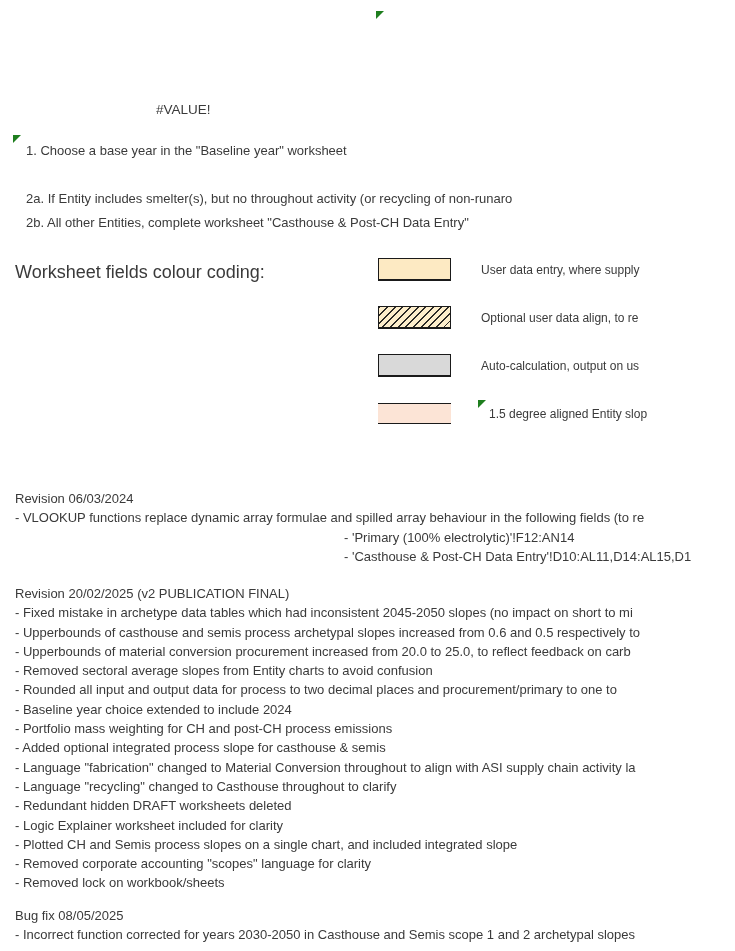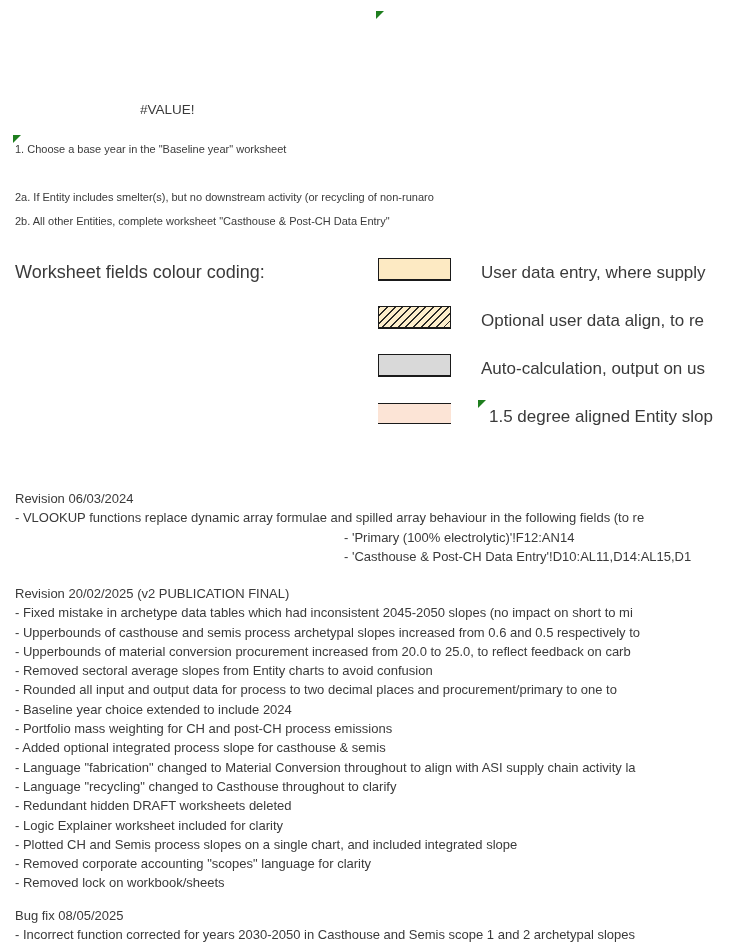--- a/index.html
+++ b/index.html
@@ -7,34 +7,34 @@
     width:735px;height:951px;position:relative;overflow:hidden;
     background:#ffffff;
     font-family:"Liberation Sans", sans-serif;
     color:#3a3a3a;
   }
   .abs{position:absolute;white-space:nowrap;}
   .cmark{
     position:absolute;width:8px;height:8px;background:#1e7e1e;
     clip-path:polygon(0 0,100% 0,0 100%);
   }
-  .cell-error{left:140px;top:102px;font-size:13.5px;}
-  .instr{left:15px;font-size:11px;}
+  .cell-error{left:156px;top:102px;font-size:13.5px;}
+  .instr{left:26px;font-size:13px;}
   .i1{top:143px;}
   .i2a{top:191px;}
   .i2b{top:215px;}
   .legend-label{left:15px;top:262px;font-size:18px;}
   .swatch{position:absolute;left:378px;width:73px;height:23px;border:1px solid #1a1a1a;box-sizing:border-box;}
   .sw1{top:258px;background:#fdeac3;border-bottom-width:2px;}
   .sw2{top:306px;border-bottom-width:2px;
        background-color:#fdeecb;
        background-image:repeating-linear-gradient(135deg,rgba(20,20,20,.9) 0 1.4px,transparent 1.4px 5.4px);}
   .sw3{top:354px;background:#d9d9d9;border-bottom-width:2px;}
   .sw4{top:403px;height:21px;background:#fce4d6;border-left:none;border-right:none;}
-  .legend-text{left:481px;font-size:17px;}
+  .legend-text{left:481px;font-size:12px;}
   .lt1{top:263px;}
   .lt2{top:311px;}
   .lt3{top:359px;}
   .lt4{top:407px;left:489px;text-align:center;}
   .revblock{position:absolute;left:15px;width:1400px;font-size:13px;line-height:19.3px;}
   .rb1{top:489px;}
   .rb2{top:584px;}
   .rb3{top:906px;}
   .rline{white-space:nowrap;}
   .rline.ind{padding-left:329px;}
@@ -43,21 +43,21 @@
 <body>
 
 <div>
 
   <div class="cmark" style="left:376px;top:11px;"></div>
 
   <div class="abs cell-error">#VALUE!</div>
 
   <div class="cmark" style="left:13px;top:135px;"></div>
   <div class="abs instr i1">1. Choose a base year in the "Baseline year" worksheet</div>
-  <div class="abs instr i2a">2a. If Entity includes smelter(s), but no downstream activity (or recycling of non-runaro</div>
+  <div class="abs instr i2a">2a. If Entity includes smelter(s), but no throughout activity (or recycling of non-runaro</div>
   <div class="abs instr i2b">2b. All other Entities, complete worksheet "Casthouse &amp; Post-CH Data Entry"</div>
 
   <div class="abs legend-label">Worksheet fields colour coding:</div>
 
   <div class="swatch sw1"></div>
   <div class="abs legend-text lt1">User data entry, where supply</div>
 
   <div class="swatch sw2"></div>
   <div class="abs legend-text lt2">Optional user data align, to re</div>
 

